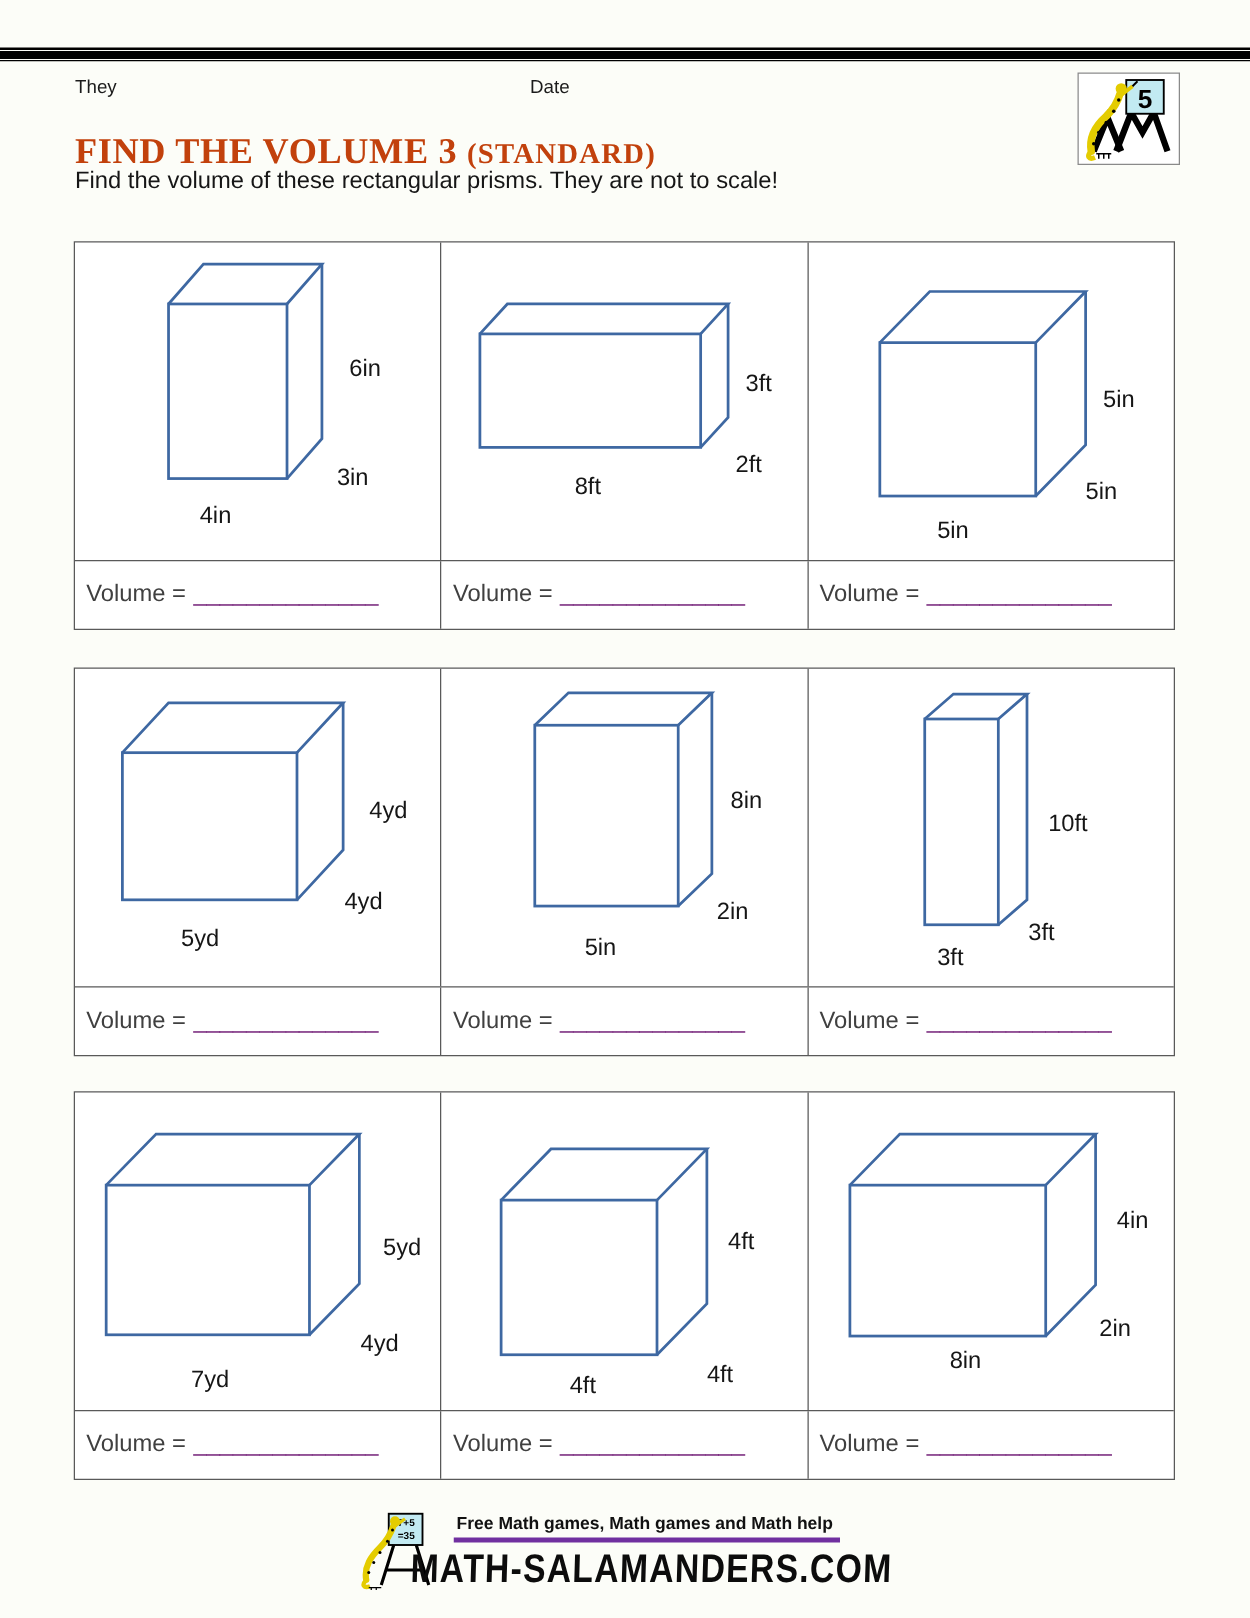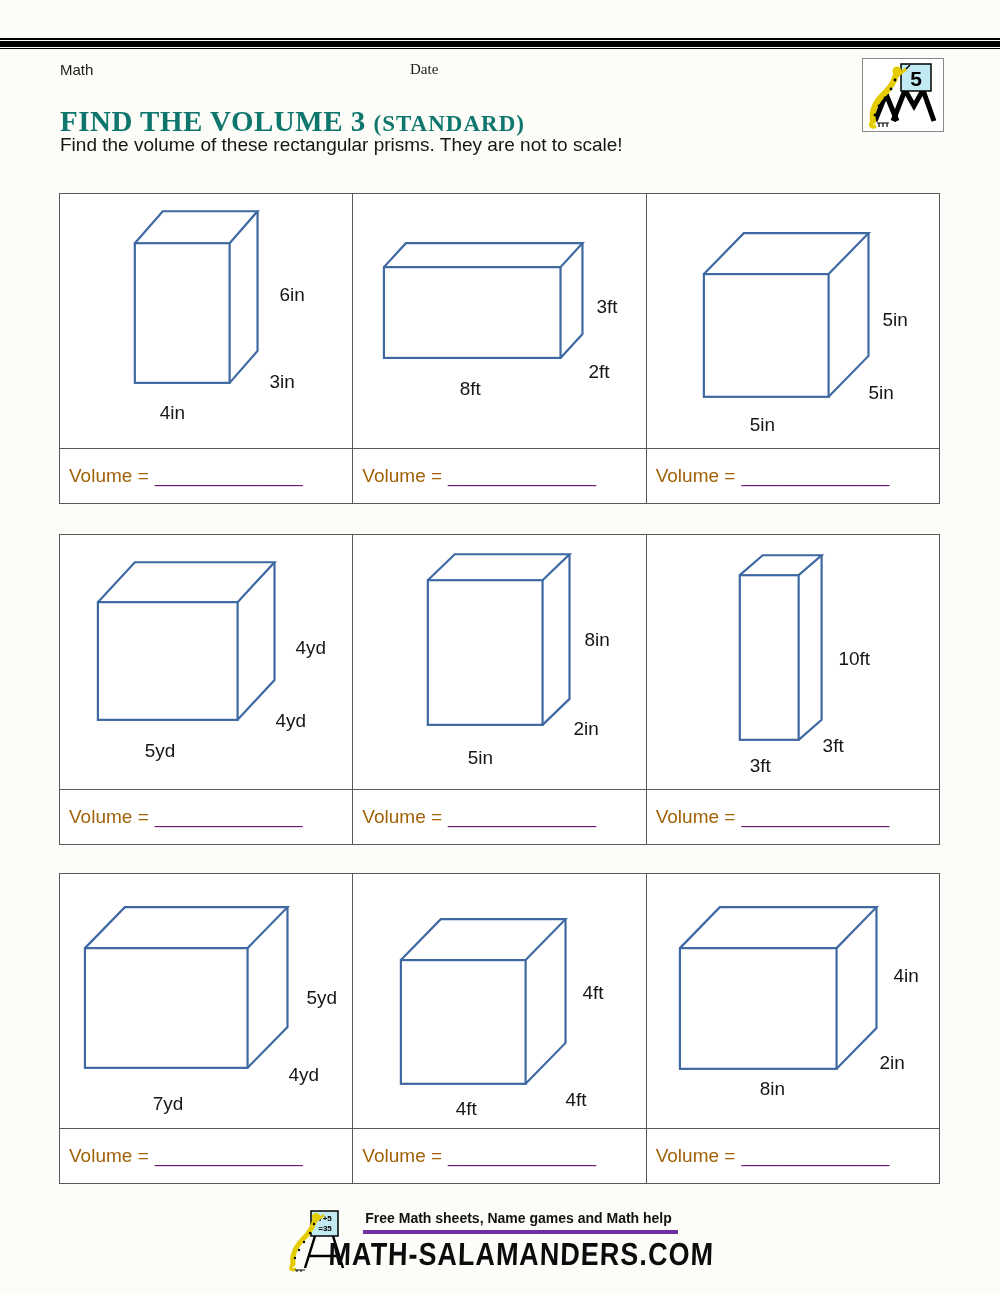--- a/index.html
+++ b/index.html
@@ -1,53 +1,53 @@
 <!DOCTYPE html>
 <html><head>
 <meta charset="utf-8">
 <style>
   html,body{margin:0;padding:0;background:#fcfdf8;}
   .page{position:relative;width:1000px;height:1294px;background:#fcfdf8;overflow:hidden;
         font-family:"Liberation Sans",sans-serif;color:#1c1c1c;}
   .top-rule{position:absolute;left:0;top:38px;width:1000px;height:11px;
         background:linear-gradient(#000 0 2px,#fcfdf8 2px 3px,#000 3px 9px,#fcfdf8 9px 10px,#000 10px 11px);}
   .name-label{position:absolute;left:60px;top:61px;font-size:15px;color:#1b1b1b;}
-  .date-label{position:absolute;left:410px;top:61px;font-size:15px;color:#1b1b1b;font-family:Liberation Serif, serif;}
+  .date-label{position:absolute;left:424px;top:61px;font-size:15px;color:#1b1b1b;}
   .badge-box{position:absolute;left:862px;top:58px;width:80px;height:72px;background:#fff;
         border:1px solid #8a8a8a;}
   .page-title{position:absolute;left:60px;top:105px;margin:0;font-family:"Liberation Serif",serif;
-        font-weight:600;color:#0f766e;font-size:29px;letter-spacing:.5px;white-space:nowrap;}
+        font-weight:600;color:#c2410c;font-size:29px;letter-spacing:.5px;white-space:nowrap;}
   .page-title .suffix{font-size:23px;letter-spacing:1px;}
   .subtitle{position:absolute;left:60px;top:134px;font-size:19px;color:#161616;}
   .ws-table{position:absolute;left:59px;width:881px;border:1px solid #595959;background:#fff;box-sizing:border-box;}
   .prism-row{display:flex;height:254px;}
   .answer-row{display:flex;height:54px;border-top:1px solid #595959;}
   .cell{flex:1 1 0;border-right:1px solid #595959;box-sizing:border-box;overflow:hidden;}
   .cell:last-child{border-right:none;}
   .answer-row .cell{display:flex;align-items:center;padding-left:9px;font-size:19px;}
-  .vol-label{color:#a16207;margin-right:6px;white-space:pre;text-align:center;}
+  .vol-label{color:#404040;margin-right:6px;white-space:pre;text-align:center;}
   .vol-blank{color:#701a75;letter-spacing:0;}
   svg text{font-family:"Liberation Sans",sans-serif;font-size:19px;fill:#161616;}
   .footer{position:absolute;left:0;top:1208px;width:1000px;display:flex;justify-content:center;
         align-items:flex-start;gap:4px;}
   .footer-text{display:flex;flex-direction:column;align-items:flex-start;}
   .tagline{font-size:14px;font-weight:700;color:#111;padding:2px 6px 4px 2px;
         border-bottom:4px solid #7030a0;}
   .wordmark{font-weight:700;font-size:27px;color:#0c0c0c;text-transform:uppercase;
         letter-spacing:1px;transform:scaleY(1.18) skewX(-2deg);transform-origin:left top;
         margin-top:3px;margin-left:-34px;}
 </style>
 </head>
 <body>
 
 <div class="page">
 
   <div class="top-rule"></div>
 
-  <span class="name-label">Math</span>
+  <span class="name-label">They</span>
   <span class="date-label">Date</span>
 
   <div class="badge-box">
     <svg width="78" height="70" viewBox="0 0 78 70">
       <path d="M12,62 L23,35 L34,62" fill="none" stroke="#000" stroke-width="5"></path>
       <path d="M30,62 L42,31 L51,47 L60,31 L71,62" fill="none" stroke="#000" stroke-width="5"></path>
       <rect x="38" y="5" width="30" height="27" fill="#c2eaf2" stroke="#000" stroke-width="1.5"></rect>
       <text x="53" y="27" text-anchor="middle" style="font-size:21px;font-weight:700;fill:#000">5</text>
       <path d="M10,62 C8,50 14,41 22,34 C27,29 31,23 33,16" fill="none" stroke="#e4cc00" stroke-width="6" stroke-linecap="round"></path>
       <circle cx="34" cy="12" r="4.5" fill="#e4cc00"></circle>
@@ -216,18 +216,18 @@
       <path d="M31,13 L39,7" stroke="#e4cc00" stroke-width="2.5"></path>
       <path d="M8,56 C4,60 6,63 11,61" fill="none" stroke="#e4cc00" stroke-width="3.5"></path>
       <circle cx="10" cy="50" r="1.2" fill="#000"></circle>
         <circle cx="14" cy="42" r="1.2" fill="#000"></circle>
       <circle cx="19" cy="34" r="1.2" fill="#000"></circle>
         <circle cx="25" cy="25" r="1.2" fill="#000"></circle>
       <circle cx="29" cy="16" r="1.2" fill="#000"></circle>
       <path d="M10,62 h10 M12,62 v2 M16,62 v2" stroke="#000" stroke-width="1"></path>
     </svg>
     <div class="footer-text">
-      <div class="tagline">Free Math sheets, Name games and Math help</div>
+      <div class="tagline">Free Math games, Math games and Math help</div>
       <div class="wordmark">Math-Salamanders.com</div>
     </div>
   </div>
 
 </div>
 
 </body></html>

